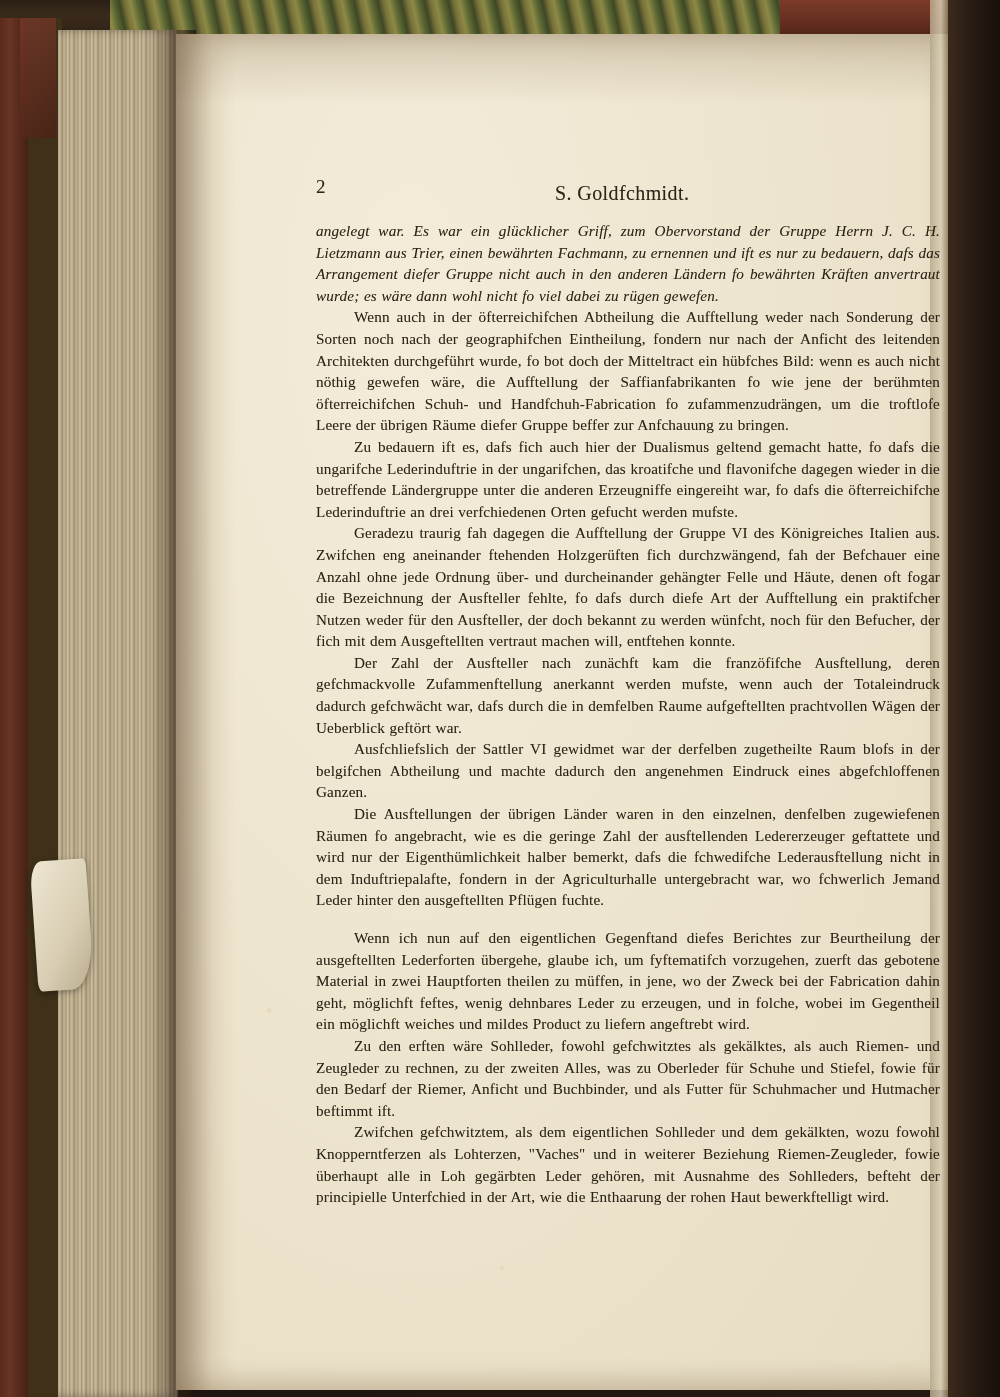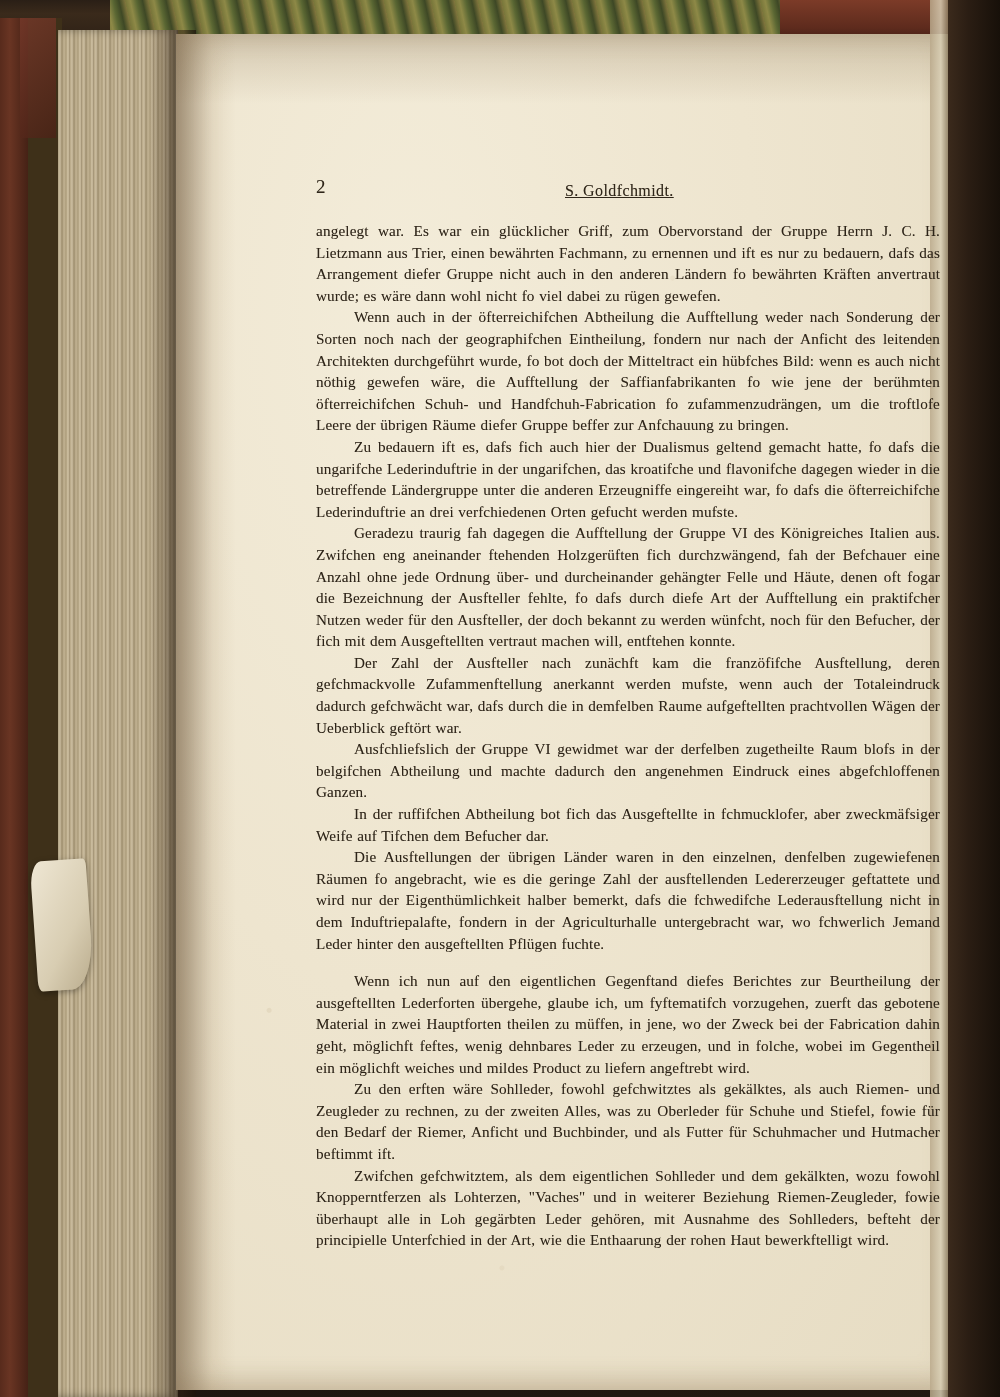--- a/index.html
+++ b/index.html
@@ -196,38 +196,37 @@
   }
   .folio {
     position: absolute;
     left: 0;
     top: 0;
     font-size: 19px;
     letter-spacing: .5px;
   }
   .runhead {
     position: absolute;
-    left: 249px;
+    left: 239px;
     top: 6px;
-    font-size: 16px;
+    font-size: 20px;
     letter-spacing: .4px;
-    text-decoration: underline;
   }
   p.para {
     margin: 0;
     text-align: justify;
     text-justify: inter-word;
     font-size: 15.2px;
     line-height: 21.6px;
     letter-spacing: .15px;
     text-indent: 38px;
     word-spacing: .6px;
     color: #2c2318;
   }
-  p.para.noindent { text-indent: 0; }
+  p.para.noindent { text-indent: 0; font-style: italic; }
   p.para.gap { margin-top: 16px; }
 
   
   .textblock { text-shadow: 0 0 .4px rgba(60,45,25,.28); }
 
   
   .speckle {
     position: absolute;
     left: 176px; top: 34px; width: 776px; height: 1356px;
     pointer-events: none;
@@ -270,22 +269,21 @@
     <div class="headline">
       <div class="folio">2</div>
       <div class="runhead">S. Goldfchmidt.</div>
     </div>
     <div id="body-paragraphs">
         <p class="para noindent">angelegt war. Es war ein glücklicher Griff, zum Obervorstand der Gruppe Herrn J. C. H. Lietzmann aus Trier, einen bewährten Fachmann, zu ernennen und ift es nur zu bedauern, dafs das Arrangement diefer Gruppe nicht auch in den anderen Ländern fo bewährten Kräften anvertraut wurde; es wäre dann wohl nicht fo viel dabei zu rügen gewefen.</p>
         <p class="para">Wenn auch in der öfterreichifchen Abtheilung die Aufftellung weder nach Sonderung der Sorten noch nach der geographifchen Eintheilung, fondern nur nach der Anficht des leitenden Architekten durchgeführt wurde, fo bot doch der Mitteltract ein hübfches Bild: wenn es auch nicht nöthig gewefen wäre, die Aufftellung der Saffianfabrikanten fo wie jene der berühmten öfterreichifchen Schuh- und Handfchuh-Fabrication fo zufammenzudrängen, um die troftlofe Leere der übrigen Räume diefer Gruppe beffer zur Anfchauung zu bringen.</p>
         <p class="para">Zu bedauern ift es, dafs fich auch hier der Dualismus geltend gemacht hatte, fo dafs die ungarifche Lederinduftrie in der ungarifchen, das kroatifche und flavonifche dagegen wieder in die betreffende Ländergruppe unter die anderen Erzeugniffe eingereiht war, fo dafs die öfterreichifche Lederinduftrie an drei verfchiedenen Orten gefucht werden mufste.</p>
         <p class="para">Geradezu traurig fah dagegen die Aufftellung der Gruppe VI des Königreiches Italien aus. Zwifchen eng aneinander ftehenden Holzgerüften fich durchzwängend, fah der Befchauer eine Anzahl ohne jede Ordnung über- und durcheinander gehängter Felle und Häute, denen oft fogar die Bezeichnung der Ausfteller fehlte, fo dafs durch diefe Art der Aufftellung ein praktifcher Nutzen weder für den Ausfteller, der doch bekannt zu werden wünfcht, noch für den Befucher, der fich mit dem Ausgeftellten vertraut machen will, entftehen konnte.</p>
         <p class="para">Der Zahl der Ausfteller nach zunächft kam die franzöfifche Ausftellung, deren gefchmackvolle Zufammenftellung anerkannt werden mufste, wenn auch der Totaleindruck dadurch gefchwächt war, dafs durch die in demfelben Raume aufgeftellten prachtvollen Wägen der Ueberblick geftört war.</p>
-        <p class="para">Ausfchliefslich der Gruppe VI gewidmet war der derfelben zugetheilte Raum blofs in der belgifchen Abtheilung und machte dadurch den angenehmen Eindruck eines abgefchloffenen Ganzen.</p>
-        <p class="para">In der ruffifchen Abtheilung bot fich das Ausgeftellte in fchmucklofer, aber zweckmäfsiger Weife auf Tifchen dem Befucher dar.</p>
+        <p class="para">Ausfchliefslich der Sattler VI gewidmet war der derfelben zugetheilte Raum blofs in der belgifchen Abtheilung und machte dadurch den angenehmen Eindruck eines abgefchloffenen Ganzen.</p>
         <p class="para">Die Ausftellungen der übrigen Länder waren in den einzelnen, denfelben zugewiefenen Räumen fo angebracht, wie es die geringe Zahl der ausftellenden Ledererzeuger geftattete und wird nur der Eigenthümlichkeit halber bemerkt, dafs die fchwedifche Lederausftellung nicht in dem Induftriepalafte, fondern in der Agriculturhalle untergebracht war, wo fchwerlich Jemand Leder hinter den ausgeftellten Pflügen fuchte.</p>
         <p class="para gap">Wenn ich nun auf den eigentlichen Gegenftand diefes Berichtes zur Beurtheilung der ausgeftellten Lederforten übergehe, glaube ich, um fyftematifch vorzugehen, zuerft das gebotene Material in zwei Hauptforten theilen zu müffen, in jene, wo der Zweck bei der Fabrication dahin geht, möglichft feftes, wenig dehnbares Leder zu erzeugen, und in folche, wobei im Gegentheil ein möglichft weiches und mildes Product zu liefern angeftrebt wird.</p>
         <p class="para">Zu den erften wäre Sohlleder, fowohl gefchwitztes als gekälktes, als auch Riemen- und Zeugleder zu rechnen, zu der zweiten Alles, was zu Oberleder für Schuhe und Stiefel, fowie für den Bedarf der Riemer, Anficht und Buchbinder, und als Futter für Schuhmacher und Hutmacher beftimmt ift.</p>
         <p class="para">Zwifchen gefchwitztem, als dem eigentlichen Sohlleder und dem gekälkten, wozu fowohl Knopperntferzen als Lohterzen, "Vaches" und in weiterer Beziehung Riemen-Zeugleder, fowie überhaupt alle in Loh gegärbten Leder gehören, mit Ausnahme des Sohlleders, befteht der principielle Unterfchied in der Art, wie die Enthaarung der rohen Haut bewerkftelligt wird.</p>
       </div>
   </div>
 
 </div>
 
 </body></html>

